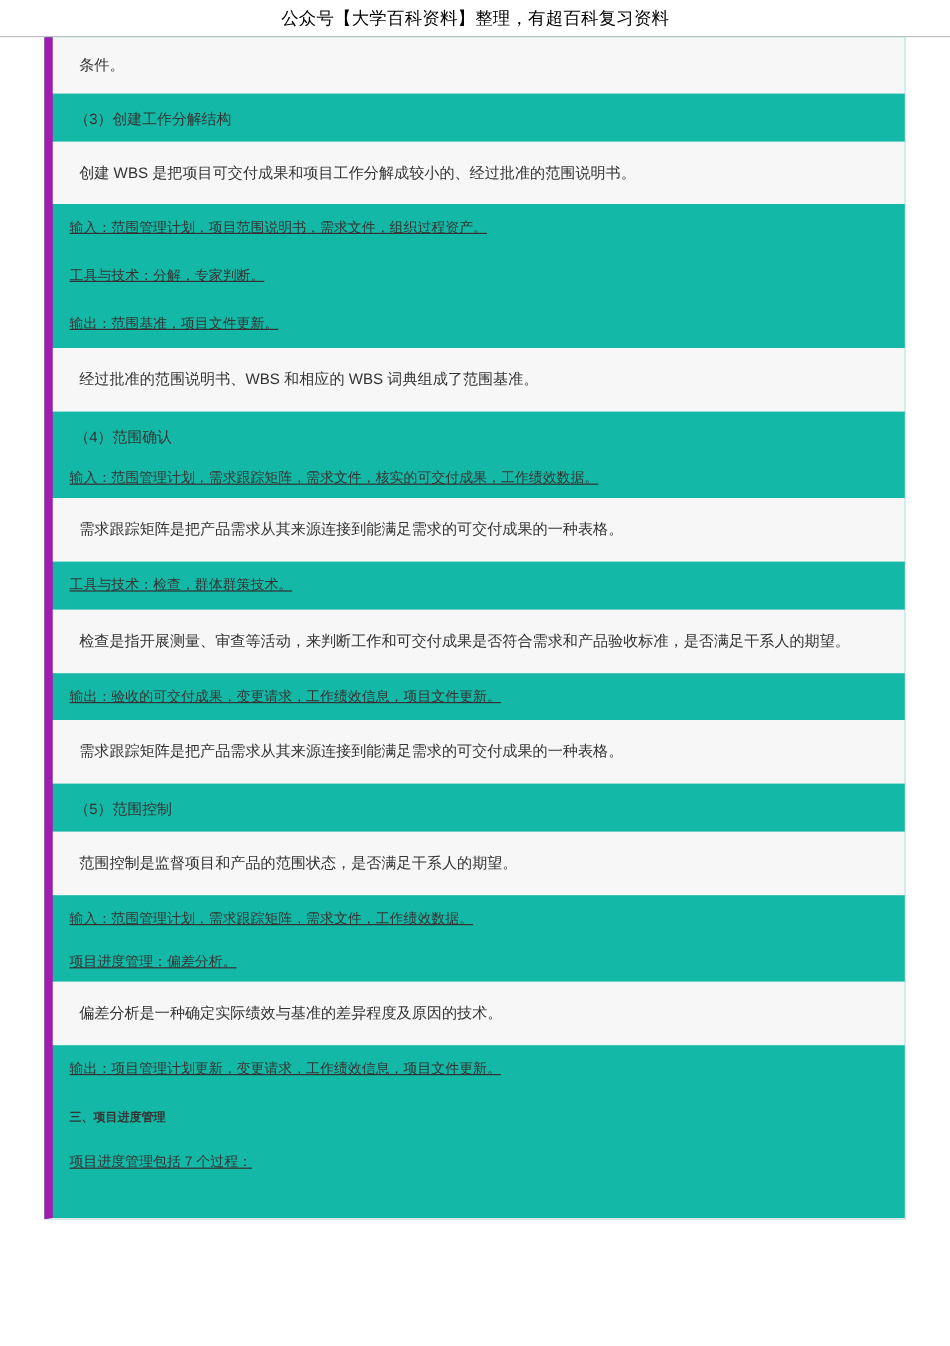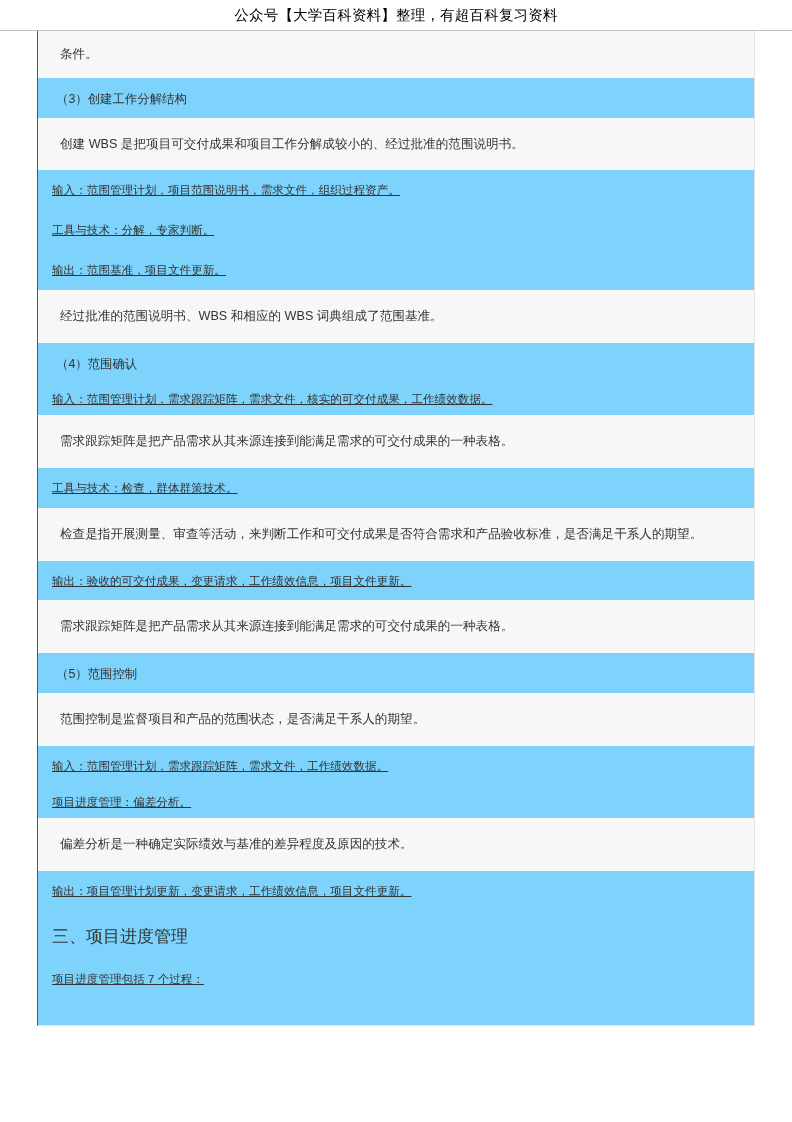--- a/index.html
+++ b/index.html
@@ -29,27 +29,27 @@
     color: #000000;
     padding-top: 6px;
     padding-bottom: 5px;
     letter-spacing: 0.2px;
   }
   .header-rule {
     border-bottom: 1px solid #bfbfbf;
     margin: 0 0 0 0;
   }
   .content-frame {
-    border-left: 1px solid #a21caf;
+    border-left: 7px solid #a21caf;
     border-right: 1px solid #e4e4e4;
     border-bottom: 1px solid #e4e4e4;
     width: 718px;
     margin: 0 auto;
     box-sizing: border-box;
-    background: #7dd3fc;
+    background: #14b8a6;
     position: relative;
     top: 0;
   }
   .blk {
     box-sizing: border-box;
     width: 100%;
   }
   
   .shade {
     background: #f7f7f7;
@@ -75,24 +75,24 @@
     padding-bottom: 7px;
   }
   .heading {
     padding: 12px 20px 9px 18px;
     font-size: 12.4px;
     line-height: 1.5;
     color: #333333;
   }
   .heading2 {
     padding: 13px 20px 10px 14px;
-    font-size: 17px;
+    font-size: 10px;
     line-height: 1.5;
     color: #333333;
-    font-weight: normal;
+    font-weight: bold;
   }
   .bottom-pad { height: 26px; }
 </style>
 </head>
 <body>
 
 <div class="page">
 
   <div class="header">
     <span>公众号【大学百科资料】整理，有超百科复习资料</span>

